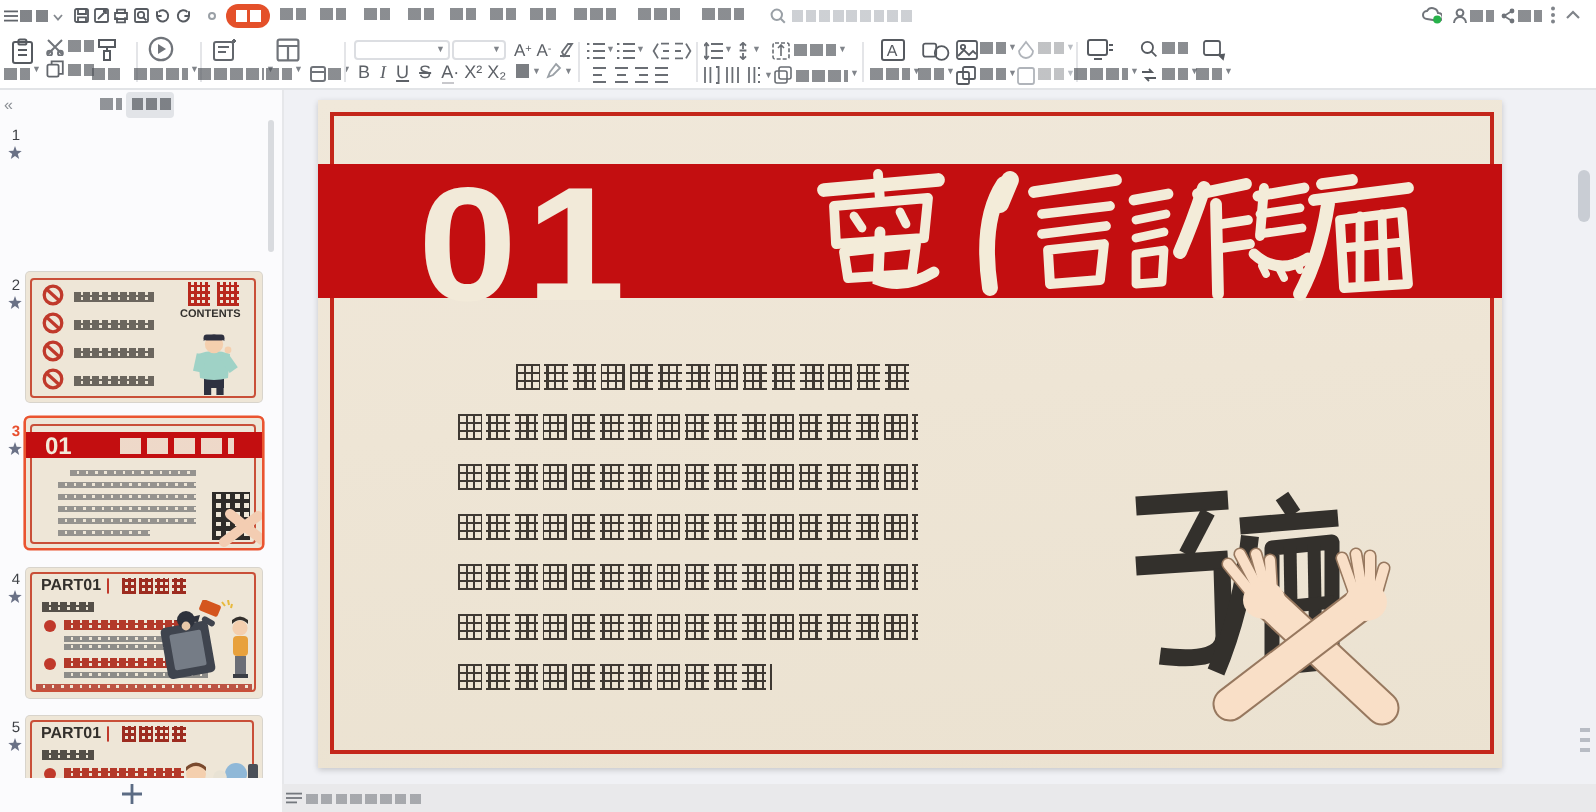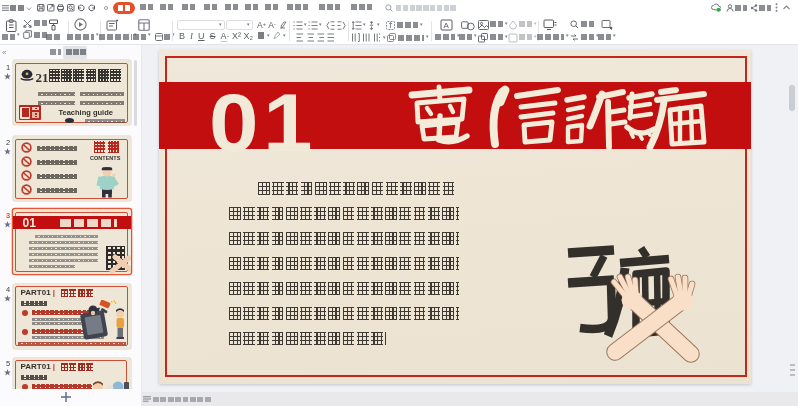--- a/index.html
+++ b/index.html
@@ -350,45 +350,20 @@
   <div class="abs" style="left:63px;top:1px;width:24px;height:13px;background:#e2e4e8;border-radius:2px">
     <i class="zt" style="left:2.5px;top:3px;width:20px;background-image:repeating-linear-gradient(90deg,currentColor 0 5.6px,transparent 5.6px 7px);color:#4a4e54"></i>
   </div>
 
   <div class="abs" style="left:2px;top:4px;width:8px;height:8px;color:#8a8e94;font-size:8px;line-height:8px">«</div>
 
   <div class="num" style="top:18px">1</div>
   <svg class="star" style="top:28px" viewBox="0 0 10 10">
       <path d="M5,0 L6.2,3.4 9.8,3.5 7,5.7 8,9.2 5,7.2 2,9.2 3,5.7 0.2,3.5 3.8,3.4 Z" fill="#6a7186"></path>
     </svg>
-  <div class="thumb" style="top:15px">
-    <div class="tbor"></div>
-
-    <svg class="abs" style="left:7px;top:9px" width="14" height="13" viewBox="0 0 16 15">
-      <ellipse cx="8" cy="6" rx="6.2" ry="5" fill="#272b38"></ellipse>
-      <path d="M0.5,10 Q8,13.5 15.5,10 L15,12 Q8,15 1,12 Z" fill="#272b38"></path>
-      <circle cx="8" cy="5.5" r="1.6" fill="#e8b93c"></circle>
-    </svg>
-    <div class="abs" style="left:23px;top:10px;font-family:'Liberation Serif',serif;font-weight:bold;font-size:13px;color:#33312e;letter-spacing:0">21</div>
-    <i class="zb" style="left:36px;top:9px;width:73px;height:13px;color:#35332f"></i>
-
-    <i class="zs" style="left:25px;top:32px;width:37px;color:#4a4540;opacity:.65"></i>
-    <i class="zs" style="left:67px;top:32px;width:44px;color:#4a4540;opacity:.65"></i>
-    <i class="zs" style="left:25px;top:41px;width:37px;color:#4a4540;opacity:.65"></i>
-    <i class="zs" style="left:67px;top:41px;width:44px;color:#4a4540;opacity:.65"></i>
-    <div class="abs" style="left:46px;top:48px;font-size:7.5px;font-weight:bold;color:#33312e;font-family:'Liberation Sans',sans-serif">Teaching guide</div>
-    <i class="zs" style="left:72px;top:59px;width:40px;height:4px;opacity:.6"></i>
-
-    <div class="abs" style="left:6px;top:45px;width:22px;height:15px;background:#b5281e;border-radius:1px"></div>
-    <div class="abs" style="left:7.5px;top:46.5px;width:10px;height:12px;background:#efe6d7;border-radius:1px"></div>
-    <div class="abs" style="left:9px;top:48px;width:7px;height:9px;background:#b5281e"></div>
-    <i class="zs" style="left:19.5px;top:47px;width:7px;height:3px;color:#f3e6d4;opacity:.9"></i>
-    <i class="zs" style="left:19.5px;top:52px;width:7px;height:6px;color:#f3e6d4;opacity:.75"></i>
-    <ellipse class="abs" style="left:52px;top:58px;width:9px;height:5px;background:#2c2f38;border-radius:50%"></ellipse>
-  </div>
 
   <div class="num" style="top:93px">2</div>
   <svg class="star" style="top:103px" viewBox="0 0 10 10">
       <path d="M5,0 L6.2,3.4 9.8,3.5 7,5.7 8,9.2 5,7.2 2,9.2 3,5.7 0.2,3.5 3.8,3.4 Z" fill="#6a7186"></path>
     </svg>
   <div class="thumb" style="top:91px">
     <div class="tbor"></div>
 
     <svg class="abs" style="left:8px;top:6px" width="11" height="11" viewBox="0 0 20 20">
         <circle cx="10" cy="10" r="8" fill="none" stroke="#c0392b" stroke-width="3"></circle>

